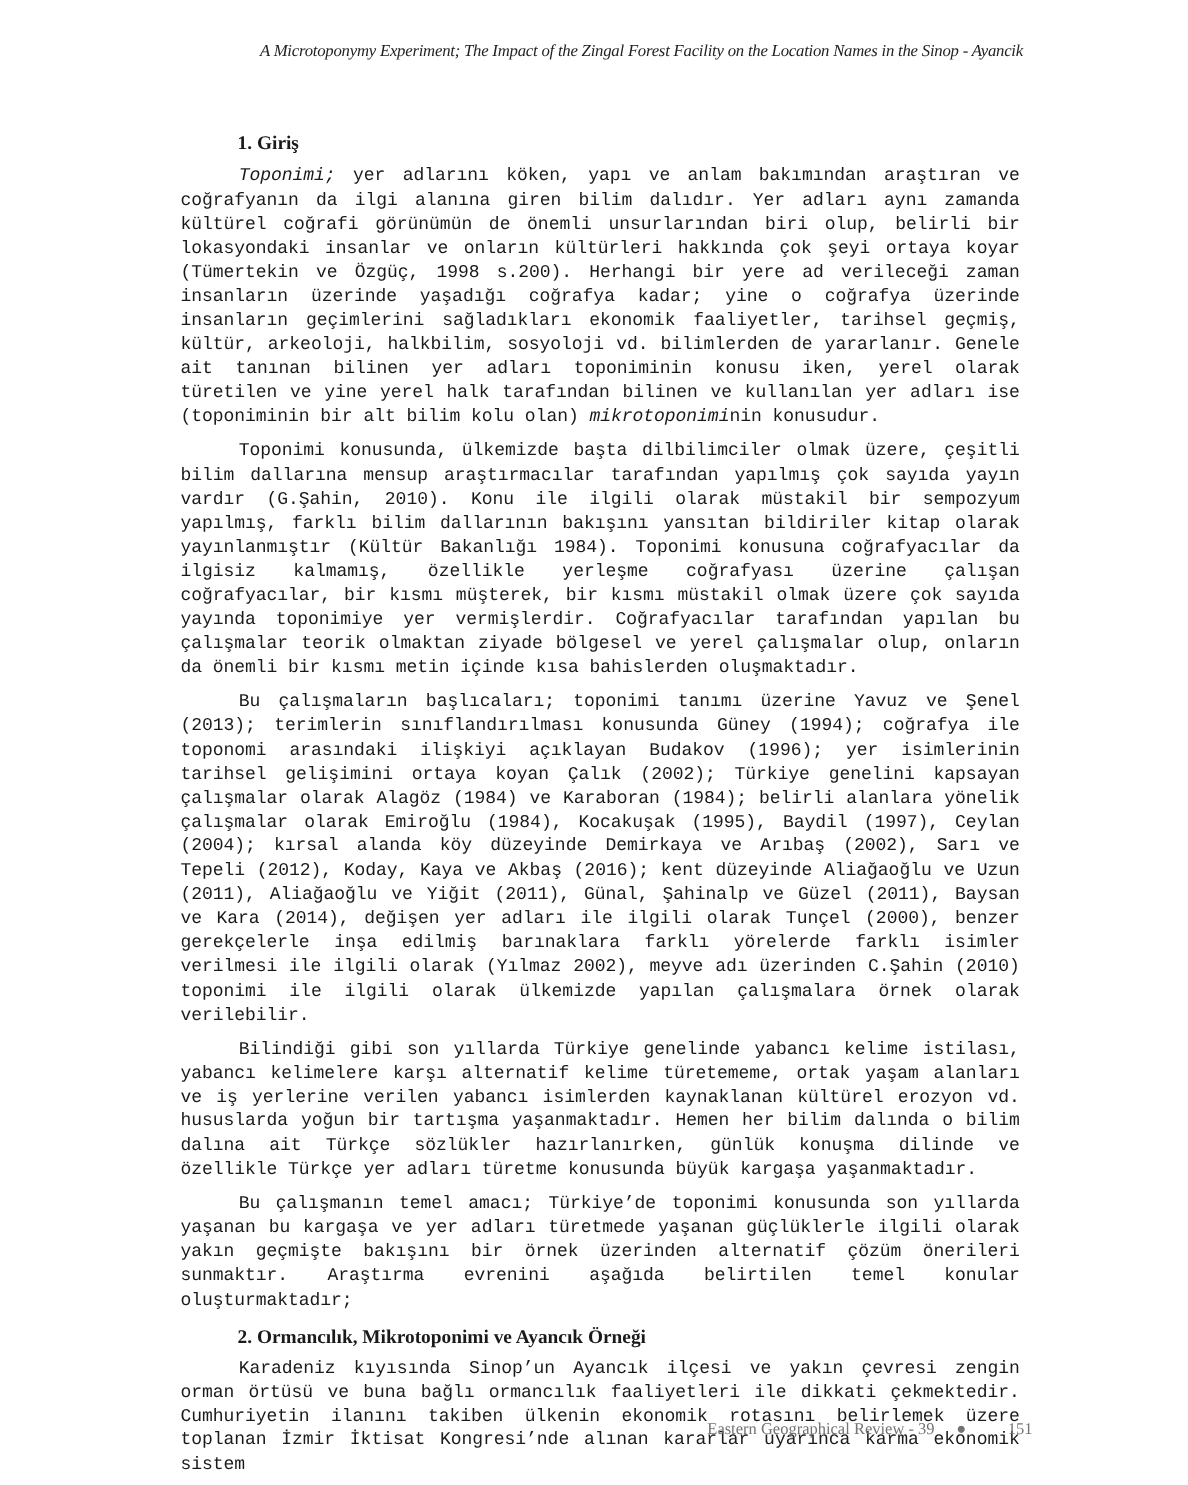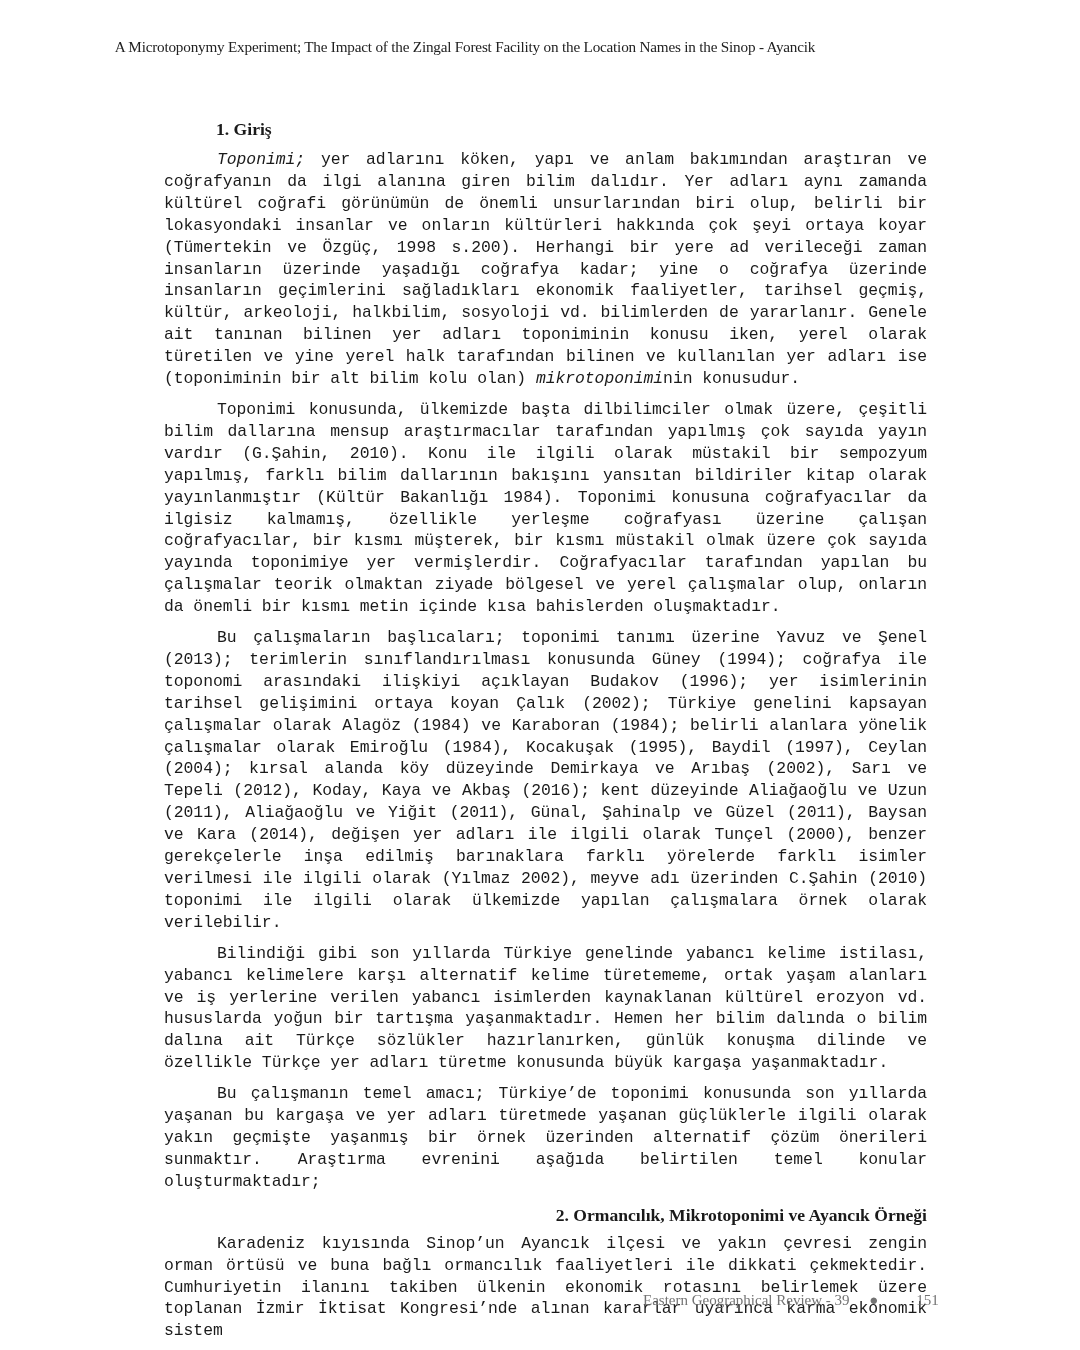--- a/index.html
+++ b/index.html
@@ -1,44 +1,44 @@
 <!DOCTYPE html>
 <html><head>
   <meta charset="utf-8">
   <style>
     html, body { margin:0; padding:0; background:#ffffff; }
     body { width:1080px; height:1350px; position:relative; overflow:hidden; color:#1a1a1a;
       font-family:"Liberation Serif", serif; }
-    .running-head { position:absolute; top:38px; left:0; width:930px; text-align:center;
-      font-size:15.2px; letter-spacing:-0.2px; color:#222; }
+    .running-head { position:absolute; top:38px; left:0; width:930px; text-align:right;
+      font-style:italic; font-size:15.2px; letter-spacing:-0.2px; color:#222; }
     .content { position:absolute; left:164px; top:116px; width:763px; }
     h2 { font-size:17.6px; font-weight:bold; margin:0; padding-left:52px; line-height:26px; }
     h2.sec1 { margin-bottom:7px;font-family:Liberation Serif, serif; }
-    h2.sec2 { margin-top:6px; margin-bottom:5px;text-align:right; }
+    h2.sec2 { margin-top:6px; margin-bottom:5px; }
     p { margin:0 0 9px 0; font-size:16.4px; line-height:21.9px; text-align:justify;
       text-indent:53px; letter-spacing:-0.05px;font-family:Liberation Mono, monospace; }
     p.last { margin-bottom:8px; }
     .footer { position:absolute; top:1292px; left:643px; font-size:15px; color:#737373; white-space:nowrap; }
     .footer .sep { display:inline-block; margin:0 14px 0 16px; }
     .footer .pg { margin-left:20px; }
     em { font-style:italic; }
   </style>
 </head>
 <body>
 
 <div class="running-head">A Microtoponymy Experiment; The Impact of the Zingal Forest Facility on the Location Names in the Sinop - Ayancik</div>
 
 <div class="content">
   <h2 class="sec1">1. Giriş</h2>
 
   <p><em>Toponimi;</em><span> yer adlarını köken, yapı ve anlam bakımından araştıran ve coğrafyanın da ilgi alanına giren bilim dalıdır. Yer adları aynı zamanda kültürel coğrafi görünümün de önemli unsurlarından biri olup, belirli bir lokasyondaki insanlar ve onların kültürleri hakkında çok şeyi ortaya koyar (Tümertekin ve Özgüç, 1998 s.200). Herhangi bir yere ad verileceği zaman insanların üzerinde yaşadığı coğrafya kadar; yine o coğrafya üzerinde insanların geçimlerini sağladıkları ekonomik faaliyetler, tarihsel geçmiş, kültür, arkeoloji, halkbilim, sosyoloji vd. bilimlerden de yararlanır. Genele ait tanınan bilinen yer adları toponiminin konusu iken, yerel olarak türetilen ve yine yerel halk tarafından bilinen ve kullanılan yer adları ise (toponiminin bir alt bilim kolu olan) </span><em>mikrotoponimi</em><span>nin konusudur.</span></p>
   <p>Toponimi konusunda, ülkemizde başta dilbilimciler olmak üzere, çeşitli bilim dallarına mensup araştırmacılar tarafından yapılmış çok sayıda yayın vardır (G.Şahin, 2010). Konu ile ilgili olarak müstakil bir sempozyum yapılmış, farklı bilim dallarının bakışını yansıtan bildiriler kitap olarak yayınlanmıştır (Kültür Bakanlığı 1984). Toponimi konusuna coğrafyacılar da ilgisiz kalmamış, özellikle yerleşme coğrafyası üzerine çalışan coğrafyacılar, bir kısmı müşterek, bir kısmı müstakil olmak üzere çok sayıda yayında toponimiye yer vermişlerdir.  Coğrafyacılar tarafından yapılan bu çalışmalar teorik olmaktan ziyade bölgesel ve yerel çalışmalar olup, onların da önemli bir kısmı metin içinde kısa bahislerden oluşmaktadır.</p>
   <p>Bu çalışmaların başlıcaları; toponimi tanımı üzerine Yavuz ve Şenel (2013); terimlerin sınıflandırılması konusunda Güney (1994); coğrafya ile toponomi arasındaki ilişkiyi açıklayan Budakov (1996); yer isimlerinin tarihsel gelişimini ortaya koyan Çalık (2002); Türkiye genelini kapsayan çalışmalar olarak Alagöz (1984) ve Karaboran (1984); belirli alanlara yönelik çalışmalar olarak Emiroğlu (1984), Kocakuşak (1995), Baydil (1997), Ceylan (2004); kırsal alanda köy düzeyinde Demirkaya ve Arıbaş (2002), Sarı ve Tepeli (2012), Koday, Kaya ve Akbaş (2016);  kent düzeyinde Aliağaoğlu ve Uzun (2011), Aliağaoğlu ve Yiğit (2011), Günal, Şahinalp ve Güzel (2011), Baysan ve Kara (2014), değişen yer adları ile ilgili olarak Tunçel (2000), benzer gerekçelerle inşa edilmiş barınaklara farklı yörelerde farklı isimler verilmesi ile ilgili olarak (Yılmaz 2002), meyve adı üzerinden C.Şahin (2010) toponimi ile ilgili olarak ülkemizde yapılan çalışmalara örnek olarak verilebilir.</p>
   <p>Bilindiği gibi son yıllarda Türkiye genelinde yabancı kelime istilası, yabancı kelimelere karşı alternatif kelime türetememe, ortak yaşam alanları ve iş yerlerine verilen yabancı isimlerden kaynaklanan kültürel erozyon vd. hususlarda yoğun bir tartışma yaşanmaktadır. Hemen her bilim dalında o bilim dalına ait Türkçe sözlükler hazırlanırken, günlük konuşma dilinde ve özellikle Türkçe yer adları türetme konusunda büyük kargaşa yaşanmaktadır.</p>
-  <p>Bu çalışmanın temel amacı; Türkiye’de toponimi konusunda son yıllarda yaşanan bu kargaşa ve yer adları türetmede yaşanan güçlüklerle ilgili olarak yakın geçmişte yaşanmış bir örnek üzerinden alternatif çözüm önerileri sunmaktır. Araştırma evrenini aşağıda belirtilen temel konular oluşturmaktadır;</p>
+  <p>Bu çalışmanın temel amacı; Türkiye’de toponimi konusunda son yıllarda yaşanan bu kargaşa ve yer adları türetmede yaşanan güçlüklerle ilgili olarak yakın geçmişte bakışını bir örnek üzerinden alternatif çözüm önerileri sunmaktır. Araştırma evrenini aşağıda belirtilen temel konular oluşturmaktadır;</p>
 
   <h2 class="sec2">2. Ormancılık, Mikrotoponimi ve Ayancık Örneği</h2>
   <p>Karadeniz kıyısında Sinop’un Ayancık ilçesi ve yakın çevresi zengin orman örtüsü ve buna bağlı ormancılık faaliyetleri ile dikkati çekmektedir. Cumhuriyetin ilanını takiben ülkenin ekonomik rotasını belirlemek üzere toplanan İzmir İktisat Kongresi’nde alınan kararlar uyarınca karma ekonomik sistem</p>
 </div>
 
 <div class="footer">
   <span>Eastern Geographical Review -</span>
   <span>39</span>
   <span class="sep">●</span>
   <span class="pg">151</span>

